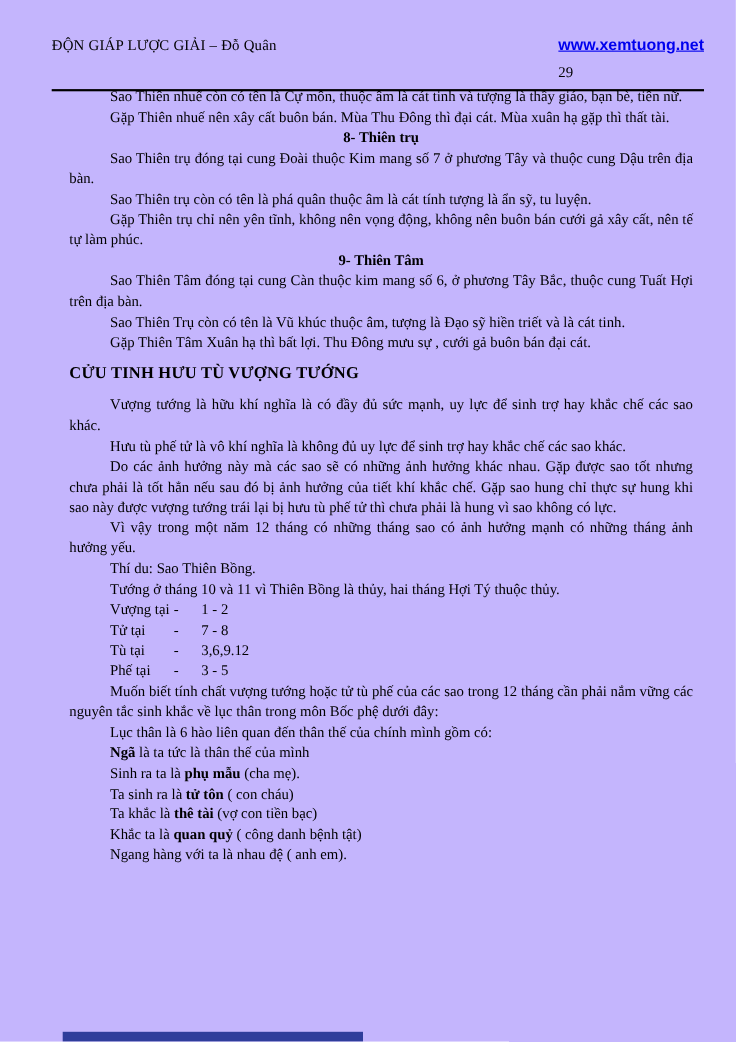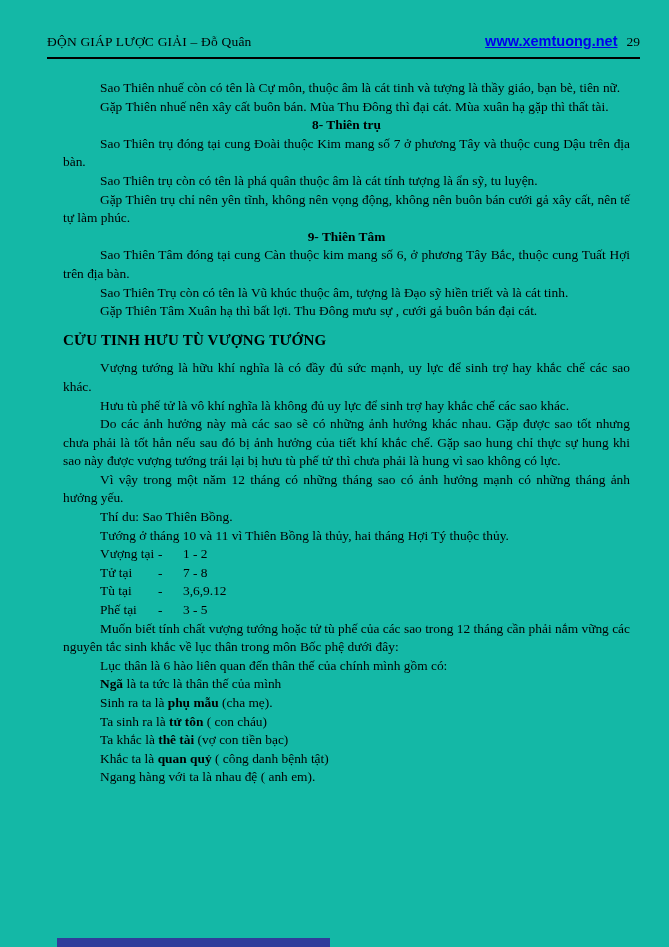--- a/index.html
+++ b/index.html
@@ -1,33 +1,33 @@
 <!DOCTYPE html>
 <html><head>
 <meta charset="utf-8">
 <style>
   html, body { margin:0; padding:0; background:#ffffff; }
   .page {
     position:relative;
     width:669px; height:947px;
-    background:#14b8a6;
+    background:#c4b5fd;
     font-family:"Liberation Serif", serif;
     color:#000000;
     overflow:hidden;
   }
   .header {
     position:absolute; left:47px; right:29px; top:33px;
   }
   .header-row {
     display:flex; justify-content:space-between; align-items:baseline;
   }
   .header-title {
     font-size:13.5px; letter-spacing:0.2px; white-space:nowrap;
   }
-  .header-right { display:flex; align-items:baseline; gap:9px; }
+  .header-right { display:flex; align-items:baseline; gap:9px;flex-direction:column; }
   .site-link {
     font-family:"Liberation Sans", sans-serif;
     font-weight:bold; font-size:14.5px;
     color:#0000ee; text-decoration:underline; cursor:pointer;
     white-space:nowrap;
   }
   .page-number { font-size:13.5px; }
   .header-rule {
     margin-top:7px; border-bottom:2px solid #000000; height:0;
   }

